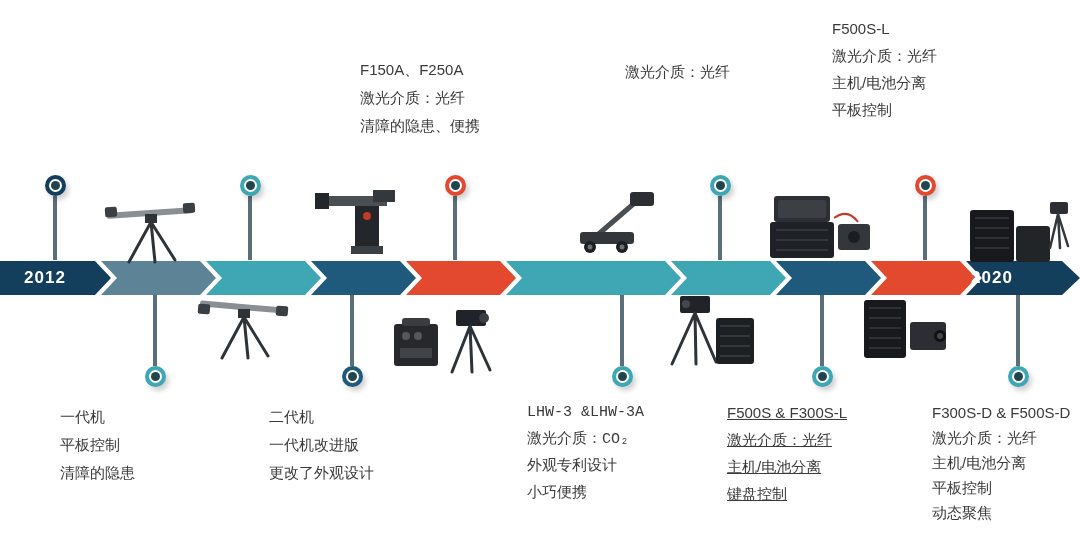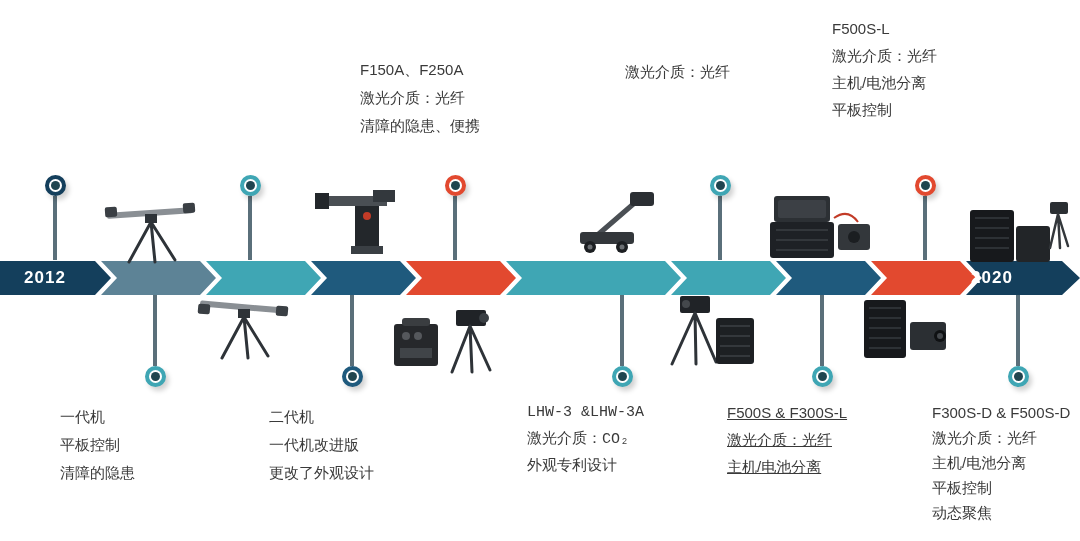--- a/index.html
+++ b/index.html
@@ -120,25 +120,27 @@
   </div>
   <div class="event" style="left:364px;top:403px;">
     <div class="line">二代机</div>
     <div class="line">一代机改进版</div>
     <div class="line">更改了外观设计</div>
   </div>
   <div class="event lh27" style="left:622px;top:399px;font-family:Liberation Mono, monospace;">
     <div class="line">LHW-3 &amp;LHW-3A</div>
     <div class="line">激光介质：CO₂</div>
     <div class="line">外观专利设计</div>
+    <div class="line">小巧便携</div>
   </div>
   <div class="event lh27" style="left:822px;top:399px;text-decoration:underline;">
     <div class="line">F500S &amp; F300S-L</div>
     <div class="line">激光介质：光纤</div>
     <div class="line">主机/电池分离</div>
+    <div class="line">键盘控制</div>
   </div>
   <div class="event lh25 narrow" style="left:1012px;top:400px;">
     <div class="line">F300S-D &amp; F500S-D</div>
     <div class="line">激光介质：光纤</div>
     <div class="line">主机/电池分离</div>
     <div class="line">平板控制</div>
     <div class="line">动态聚焦</div>
   </div>
 
   <div class="prod" style="left:103px;top:196px;">

